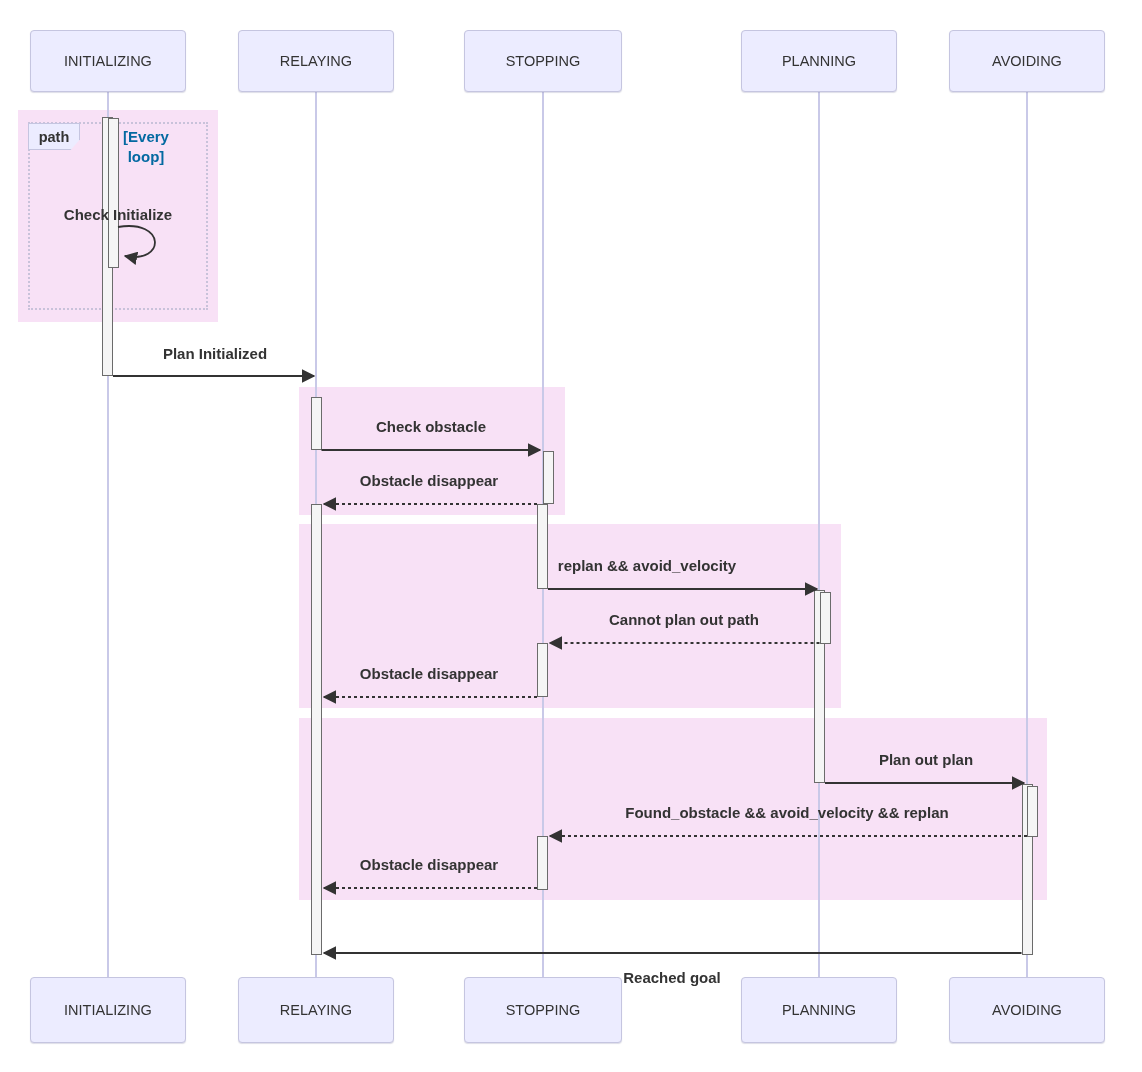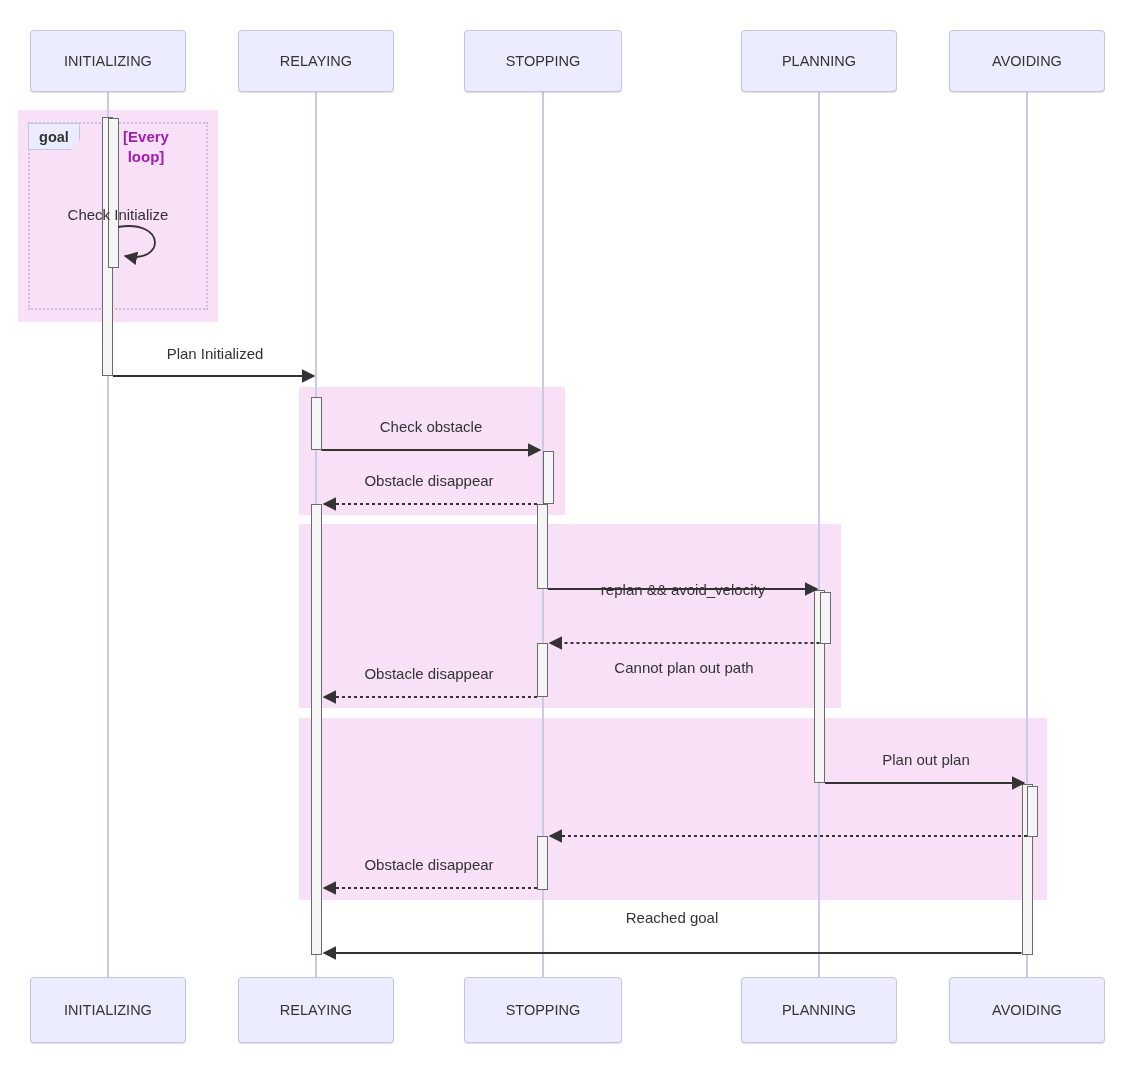--- a/index.html
+++ b/index.html
@@ -13,57 +13,57 @@
     position:absolute;height:62px;background:#ECECFF;border:1px solid #c5c5e0;
     border-radius:4px;display:flex;align-items:center;justify-content:center;
     font-size:14.5px;color:#333;box-sizing:border-box;box-shadow:0 1px 1px rgba(120,120,160,.25);
   }
   .act{
     position:absolute;width:11px;background:#f5f5f5;border:1.5px solid #6b6b6b;
     box-sizing:border-box;
   }
   .msg{
     position:absolute;transform:translateX(-50%);white-space:nowrap;
-    font-size:15px;font-weight:400;color:#333;line-height:19px;
+    font-size:15px;font-weight:700;color:#333;line-height:19px;
   }
   .loop-inner{
     position:absolute;left:28px;top:122px;width:180px;height:188px;
     border:2px dotted #c9c2da;box-sizing:border-box;
   }
   .loop-label{
     position:absolute;left:28px;top:123px;width:52px;height:27px;background:#ECECFF;
     border:1px solid #c5c5e0;box-sizing:border-box;
     clip-path:polygon(0 0,100% 0,100% 60%,82% 100%,0 100%);
     display:flex;align-items:center;justify-content:center;
     font-size:14.5px;font-weight:700;color:#333;
   }
   .loop-cond{
     position:absolute;left:110px;top:127px;width:72px;text-align:center;
-    font-size:15px;font-weight:700;color:#a21caf;line-height:20px;
+    font-size:15px;font-weight:700;color:#0369a1;line-height:20px;
   }
   svg{position:absolute;left:0;top:0;pointer-events:none;}
 </style>
 </head>
 <body>
 
 <div id="stage">
 
   <div class="pinkrect" style="left:18px;top:110px;width:200px;height:212px;"></div>
   <div class="pinkrect" style="left:299px;top:387px;width:266px;height:128px;"></div>
   <div class="pinkrect" style="left:299px;top:524px;width:542px;height:184px;"></div>
   <div class="pinkrect" style="left:299px;top:718px;width:748px;height:182px;"></div>
 
   <div class="lifeline" style="left:107px;top:92px;height:885px;"></div>
   <div class="lifeline" style="left:315px;top:92px;height:885px;"></div>
   <div class="lifeline" style="left:542px;top:92px;height:885px;"></div>
   <div class="lifeline" style="left:818px;top:92px;height:885px;"></div>
   <div class="lifeline" style="left:1026px;top:92px;height:885px;"></div>
 
   <div class="loop-inner"></div>
-  <div class="loop-label">goal</div>
+  <div class="loop-label">path</div>
   <div class="loop-cond">[Every loop]</div>
 
   <div class="act" style="left:102px;top:117px;height:259px;"></div>
   <div class="act" style="left:107.5px;top:118px;height:150px;"></div>
   <div class="act" style="left:310.5px;top:397px;height:53px;"></div>
   <div class="act" style="left:310.5px;top:504px;height:451px;"></div>
   <div class="act" style="left:542.5px;top:451px;height:53px;"></div>
   <div class="act" style="left:537px;top:504px;height:85px;"></div>
   <div class="act" style="left:537px;top:643px;height:54px;"></div>
   <div class="act" style="left:537px;top:836px;height:54px;"></div>
@@ -90,26 +90,27 @@
       <path d="M1027,836 L550,836" stroke-dasharray="3,3" marker-end="url(#ah)"></path>
       <path d="M537,888 L324,888" stroke-dasharray="3,3" marker-end="url(#ah)"></path>
       <path d="M1021.5,953 L324,953" marker-end="url(#ah)"></path>
     </g>
   </svg>
 
   <div class="msg" style="left:118px;top:205px;">Check Initialize</div>
   <div class="msg" style="left:215px;top:344px;">Plan Initialized</div>
   <div class="msg" style="left:431px;top:417px;">Check obstacle</div>
   <div class="msg" style="left:429px;top:471px;">Obstacle disappear</div>
-  <div class="msg" style="left:683px;top:556px;margin-top:24px;">replan &amp;&amp; avoid_velocity</div>
-  <div class="msg" style="left:684px;top:610px;margin-top:48px;">Cannot plan out path</div>
+  <div class="msg" style="left:647px;top:556px;">replan &amp;&amp; avoid_velocity</div>
+  <div class="msg" style="left:684px;top:610px;">Cannot plan out path</div>
   <div class="msg" style="left:429px;top:664px;">Obstacle disappear</div>
   <div class="msg" style="left:926px;top:750px;">Plan out plan</div>
+  <div class="msg" style="left:787px;top:803px;">Found_obstacle &amp;&amp; avoid_velocity &amp;&amp; replan</div>
   <div class="msg" style="left:429px;top:855px;">Obstacle disappear</div>
-  <div class="msg" style="left:672px;top:908px;">Reached goal</div>
+  <div class="msg" style="left:672px;top:968px;">Reached goal</div>
 
   <div class="pbox" style="left:30px;top:30px;width:156px;">
     <span>INITIALIZING</span>
   </div>
   <div class="pbox" style="left:238px;top:30px;width:156px;">
     <span>RELAYING</span>
   </div>
   <div class="pbox" style="left:464px;top:30px;width:158px;">
     <span>STOPPING</span>
   </div>

